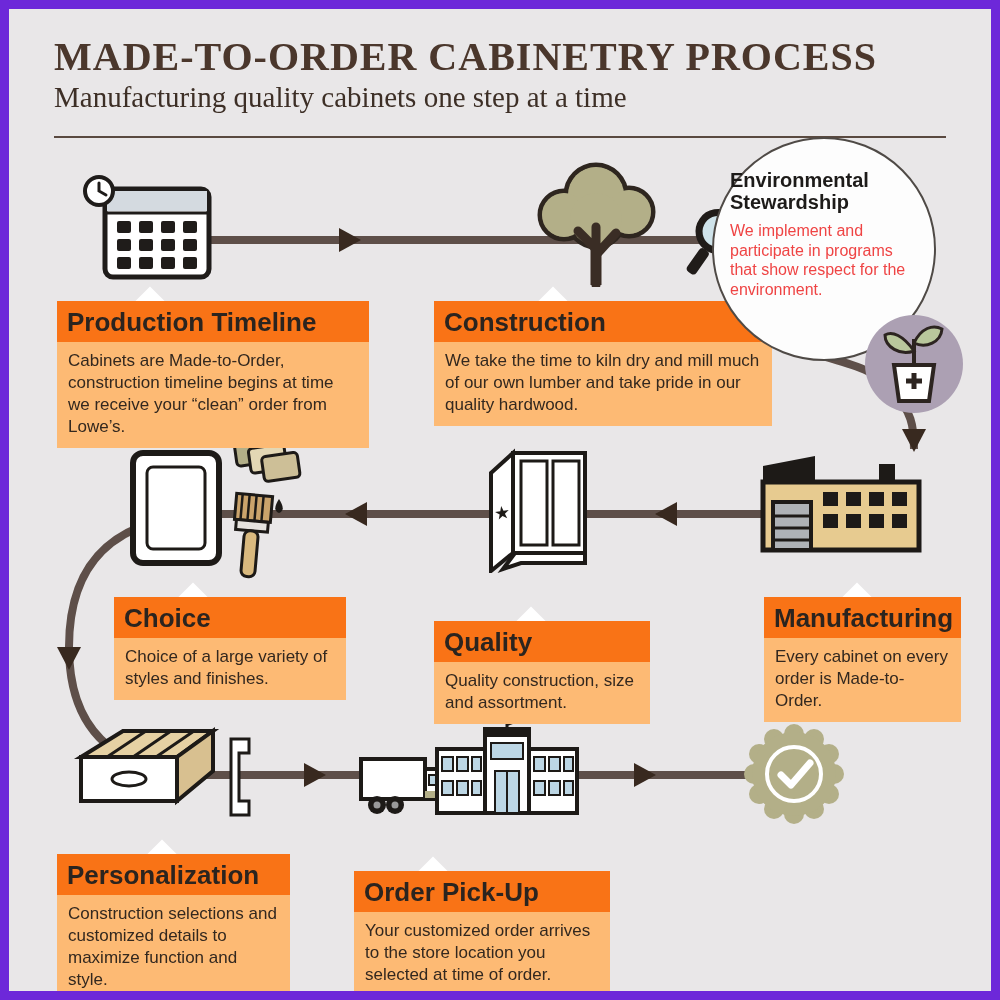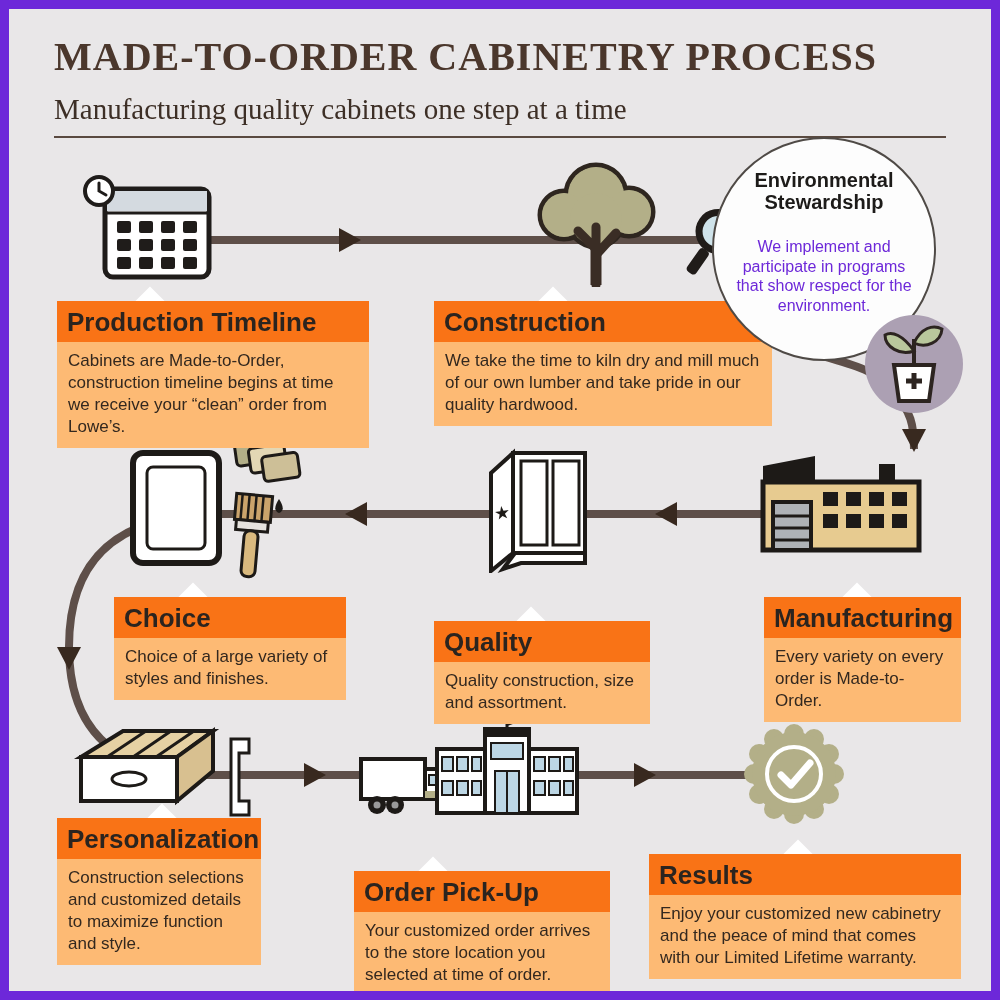--- a/index.html
+++ b/index.html
@@ -1,41 +1,41 @@
 <!DOCTYPE html>
 <html><head>
 <meta charset="utf-8">
 <style>
   *{margin:0;padding:0;box-sizing:border-box}
   html,body{width:1000px;height:1000px}
   #canvas{position:relative;width:1000px;height:1000px;background:#e9e7e8;border:9px solid #6d28d9;overflow:hidden;font-family:"Liberation Sans",sans-serif}
   
   #hdr{position:absolute;left:45px;top:26px;z-index:3}
   #hdr h1{font:700 40px/1.08 "Liberation Serif",serif;color:#4b372c;letter-spacing:1px}
-  #hdr h2{font:400 29px/1.15 "Liberation Serif",serif;color:#3d2f26;margin-top:15px}
+  #hdr h2{font:400 29px/1.15 "Liberation Serif",serif;color:#3d2f26;margin-top:3px}
   .rule{position:absolute;left:45px;right:45px;top:127px;height:2px;background:#5a4a40;z-index:3}
   
   #flow{position:absolute;left:0;top:0;z-index:1}
   .icon{position:absolute;z-index:2}
   
-  #env{position:absolute;left:703px;top:128px;width:224px;height:224px;border-radius:50%;background:#fdfdfd;border:2px solid #4f4a46;z-index:4;text-align:center;padding:30px 16px 0}
+  #env{position:absolute;left:703px;top:128px;width:224px;height:224px;border-radius:50%;background:#fdfdfd;border:2px solid #4f4a46;z-index:4;padding:30px 16px 0}
   #env .ct{font:700 20px/1.1 "Liberation Sans",sans-serif;color:#1d1b19}
-  #env .cb{font:16px/1.22 "Liberation Sans",sans-serif;color:#6d28d9;margin-top:24px}
+  #env .cb{font:16px/1.22 "Liberation Sans",sans-serif;color:#ef4444;margin-top:8px}
   #plant{position:absolute;left:856px;top:306px;width:98px;height:98px;border-radius:50%;background:#aca0b3;z-index:4}
   
   .step{position:absolute;z-index:3}
   .step .ptr{position:absolute;top:-10px;width:22px;height:22px;background:#ffffff;transform:rotate(45deg)}
   .step .ttl{position:relative;background:#f97316;font:700 26px/1.25 "Liberation Sans",sans-serif;color:#2b241f;padding:5px 10px 3px;white-space:nowrap}
   .step .bd{background:#fdba74;font:17px/1.3 "Liberation Sans",sans-serif;color:#33281f;padding:8px 11px 10px}
   .s1{left:48px;top:292px;width:312px}.s1 .ptr{left:82px}
   .s2{left:425px;top:292px;width:338px}.s2 .ptr{left:108px}
   .s3{left:755px;top:588px;width:197px}.s3 .ptr{left:82px}
   .s4{left:425px;top:612px;width:216px}.s4 .ptr{left:86px}
   .s5{left:105px;top:588px;width:232px}.s5 .ptr{left:68px}
-  .s6{left:48px;top:809px;width:204px}.s6 .ptr{left:94px}
+  .s6{left:48px;top:845px;width:233px}.s6 .ptr{left:94px}
   .s7{left:345px;top:862px;width:256px}.s7 .ptr{left:68px}
   .s8{left:640px;top:845px;width:312px}.s8 .ptr{left:138px}
 </style>
 </head>
 <body>
 
 <div id="canvas">
 
   <div id="hdr">
     <h1>MADE-TO-ORDER CABINETRY PROCESS</h1>
@@ -256,21 +256,21 @@
 
   <div class="step s2">
     <div class="ptr"></div>
     <div class="ttl">Construction</div>
     <div class="bd">We take the time to kiln dry and mill much of our own lumber and take pride in our quality hardwood.</div>
   </div>
 
   <div class="step s3">
     <div class="ptr"></div>
     <div class="ttl">Manufacturing</div>
-    <div class="bd">Every variety on every order is Made-to-Order.</div>
+    <div class="bd">Every cabinet on every order is Made-to-Order.</div>
   </div>
 
   <div class="step s4">
     <div class="ptr"></div>
     <div class="ttl">Quality</div>
     <div class="bd">Quality construction, size and assortment.</div>
   </div>
 
   <div class="step s5">
     <div class="ptr"></div>
@@ -283,19 +283,14 @@
     <div class="ttl">Personalization</div>
     <div class="bd">Construction selections and customized details to maximize function and style.</div>
   </div>
 
   <div class="step s7">
     <div class="ptr"></div>
     <div class="ttl">Order Pick-Up</div>
     <div class="bd">Your customized order arrives to the store location you selected at time of order.</div>
   </div>
 
-  <div class="step s8">
-    <div class="ptr"></div>
-    <div class="ttl">Results</div>
-    <div class="bd">Enjoy your customized new cabinetry and the peace of mind that comes with our Limited Lifetime warranty.</div>
-  </div>
 
 </div>
 
 </body></html>

